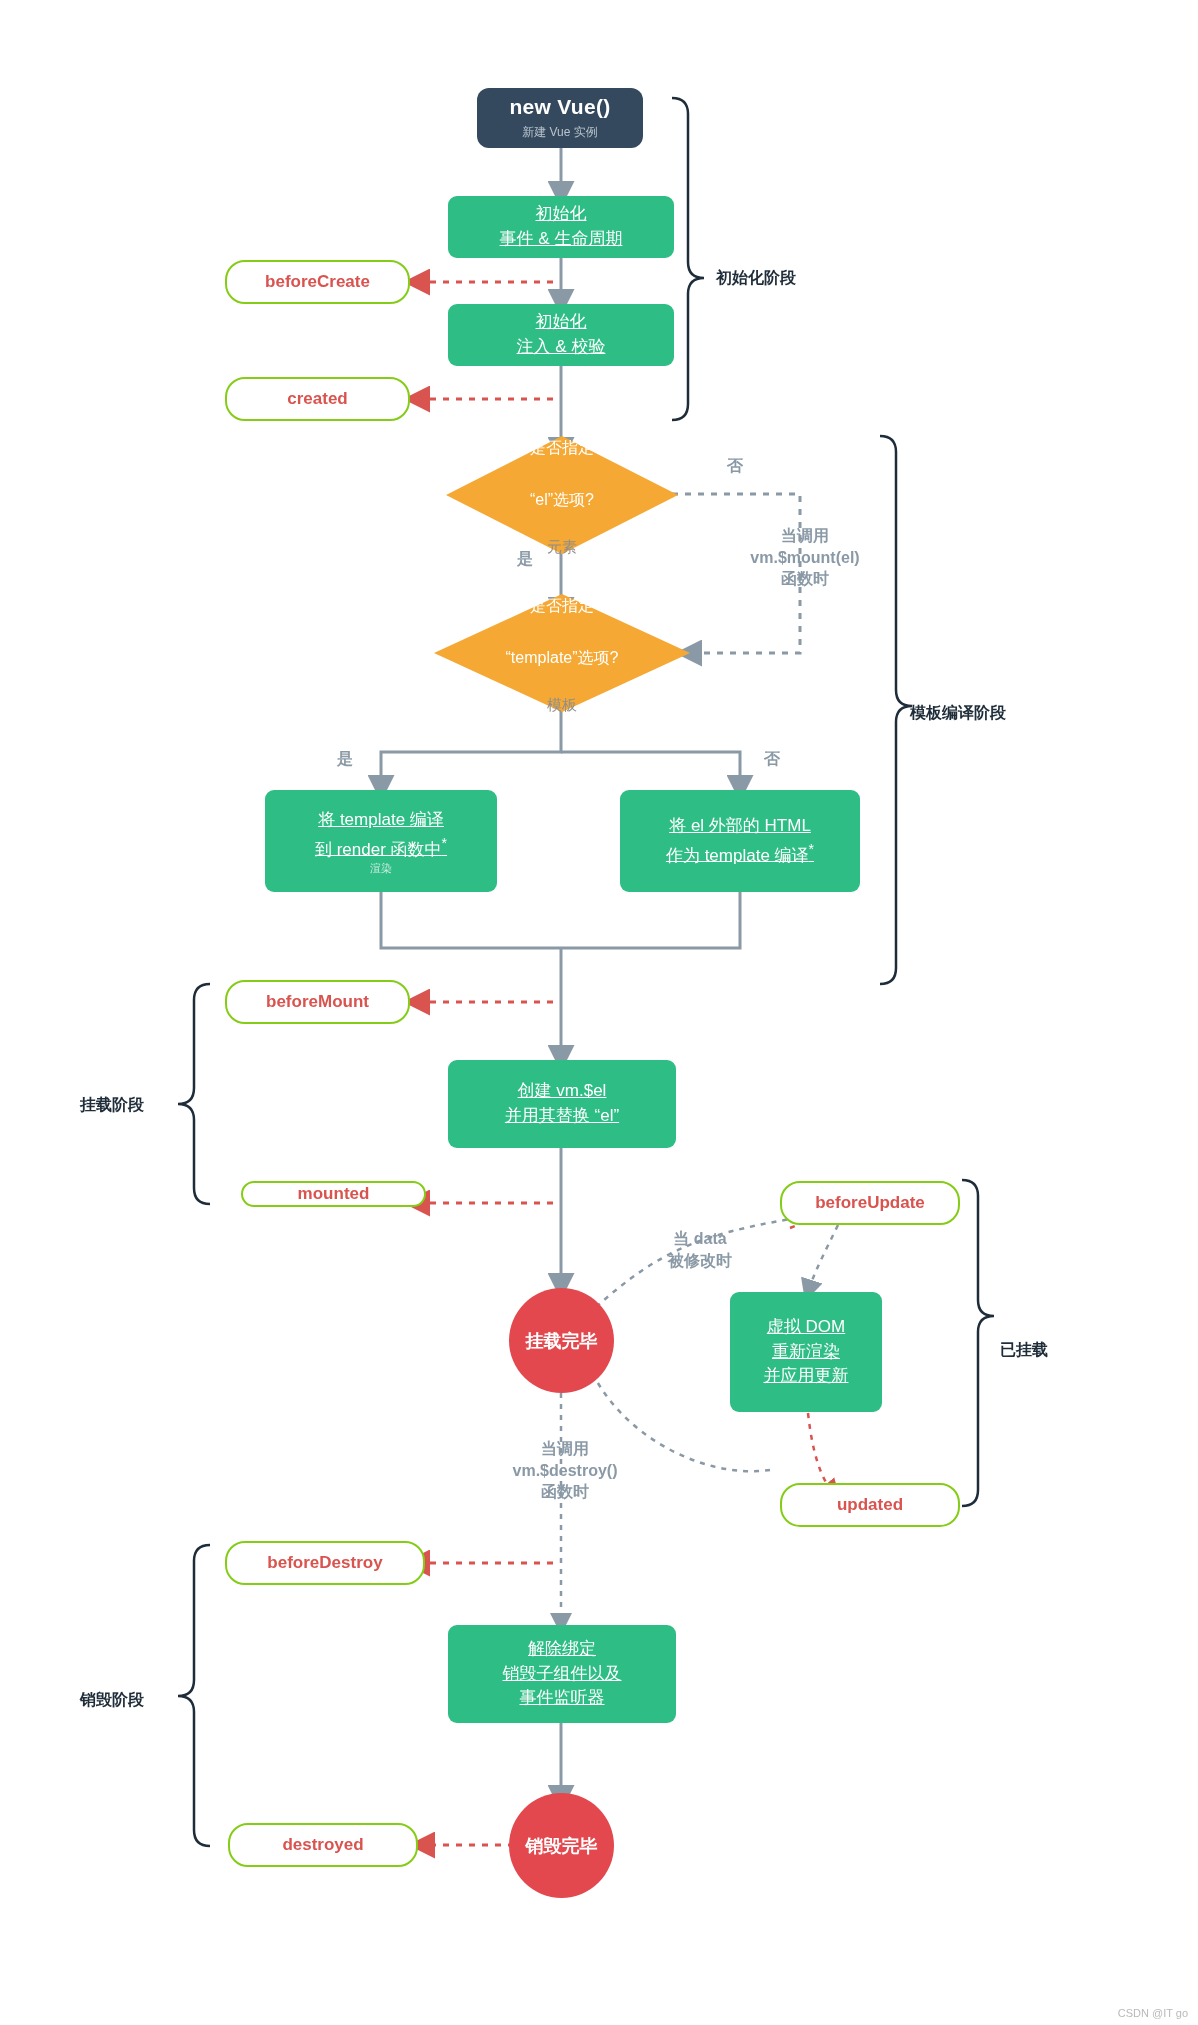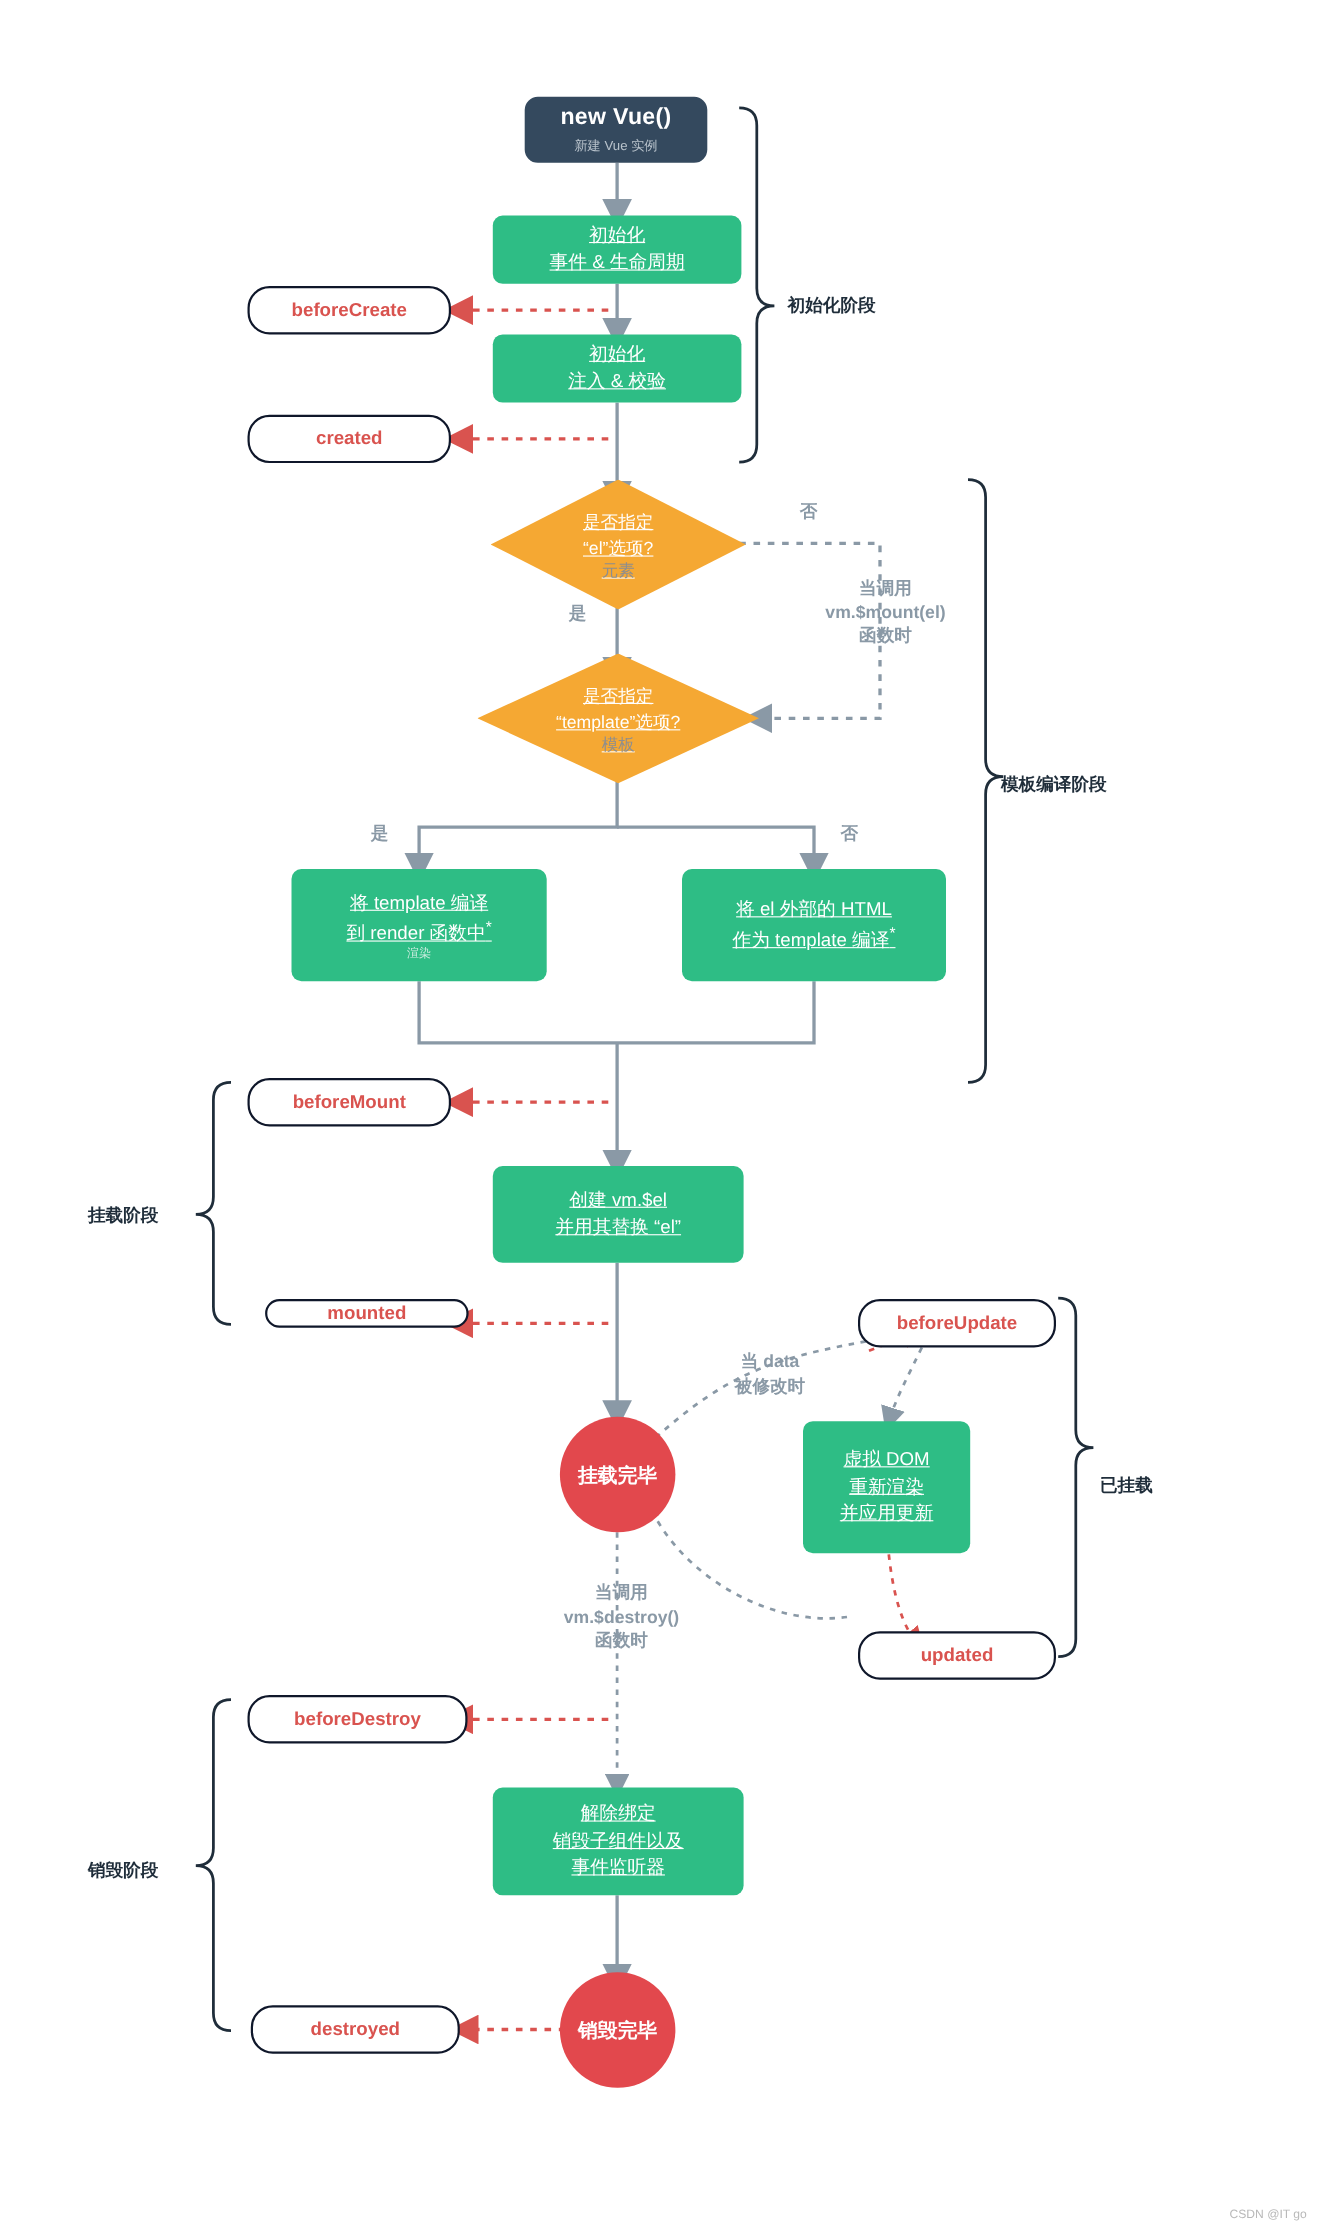--- a/index.html
+++ b/index.html
@@ -16,30 +16,30 @@
         align-items:center;justify-content:center;text-align:center;}
 
   .n-dark{background:#34495e;border-radius:12px;color:#fff;}
   .n-dark .t1{font-size:21px;font-weight:bold;letter-spacing:.3px;line-height:1.1;}
   .n-dark .t2{font-size:12px;color:#b9c3cc;margin-top:5px;font-weight:normal;}
 
   .n-green{background:#2ebd85;border-radius:9px;color:#ffffff;}
   .n-green .t1,.n-green .t2,.n-green .t3{font-size:17px;line-height:1.45;font-weight:400;text-decoration:underline;}
   .n-green .sub{font-size:11px;color:#cdece0;line-height:1;margin-top:1px;}
 
-  .n-pill{background:#ffffff;border:2px solid #0f172a;border-radius:20px;
+  .n-pill{background:#ffffff;border:2px solid #84cc16;border-radius:20px;
           color:#d9534f;font-weight:bold;font-size:17px;}
 
   .n-diamond{position:absolute;}
   .n-diamond .dm{position:absolute;left:0;top:0;width:100%;height:100%;
       background:#f5a833;
       clip-path:polygon(50% 0,100% 50%,50% 100%,0 50%);}
   .n-diamond .dtxt{position:absolute;left:0;top:0;width:100%;height:100%;
-      display:flex;flex-direction:column;align-items:center;justify-content:center;
-      color:#ffffff;font-size:16px;line-height:1.5;text-align:center;text-decoration:underline;}
+      display:flex;flex-direction:column;align-items:center;justify-content:space-between;
+      color:#ffffff;font-size:16px;line-height:1.5;text-align:center;}
   .n-diamond .dsub{font-size:15px;color:#8e8e8e;line-height:1;margin-top:0px;}
 
   .n-circle{border-radius:50%;background:#e2484d;color:#ffffff;font-weight:bold;font-size:18px;}
 
   .lbl{position:absolute;color:#8a99a6;font-size:16px;font-weight:bold;line-height:1.35;text-align:center;}
   .phase{position:absolute;color:#1f2d3a;font-size:16px;font-weight:bold;white-space:nowrap;}
   .watermark{position:absolute;right:10px;bottom:6px;color:#b9b9b9;font-size:11px;}
 </style>
 </head>
 <body>

